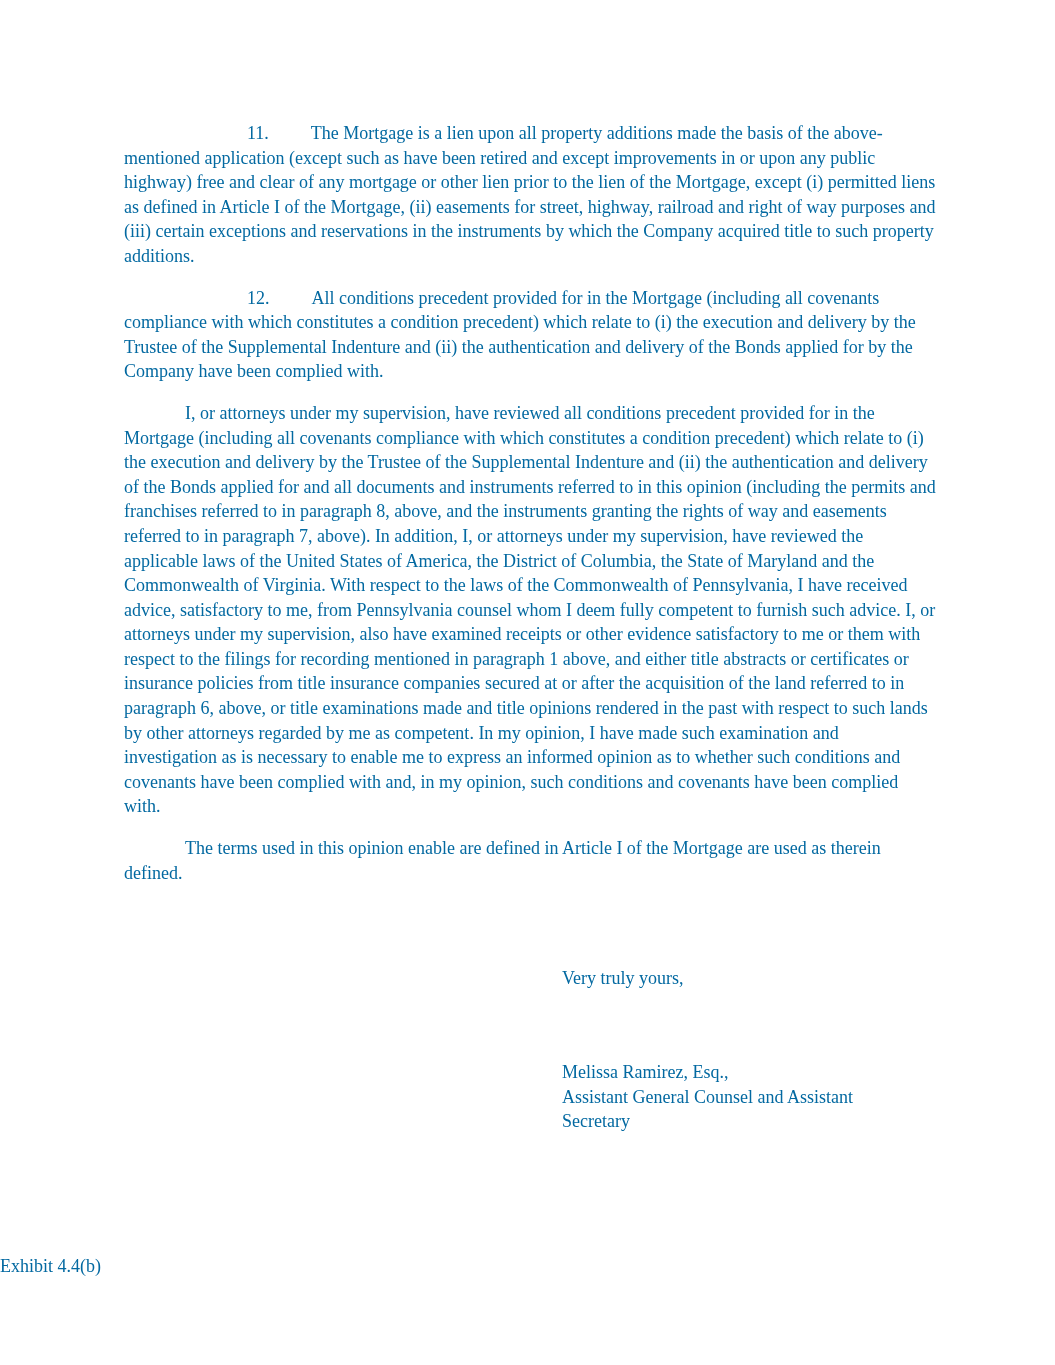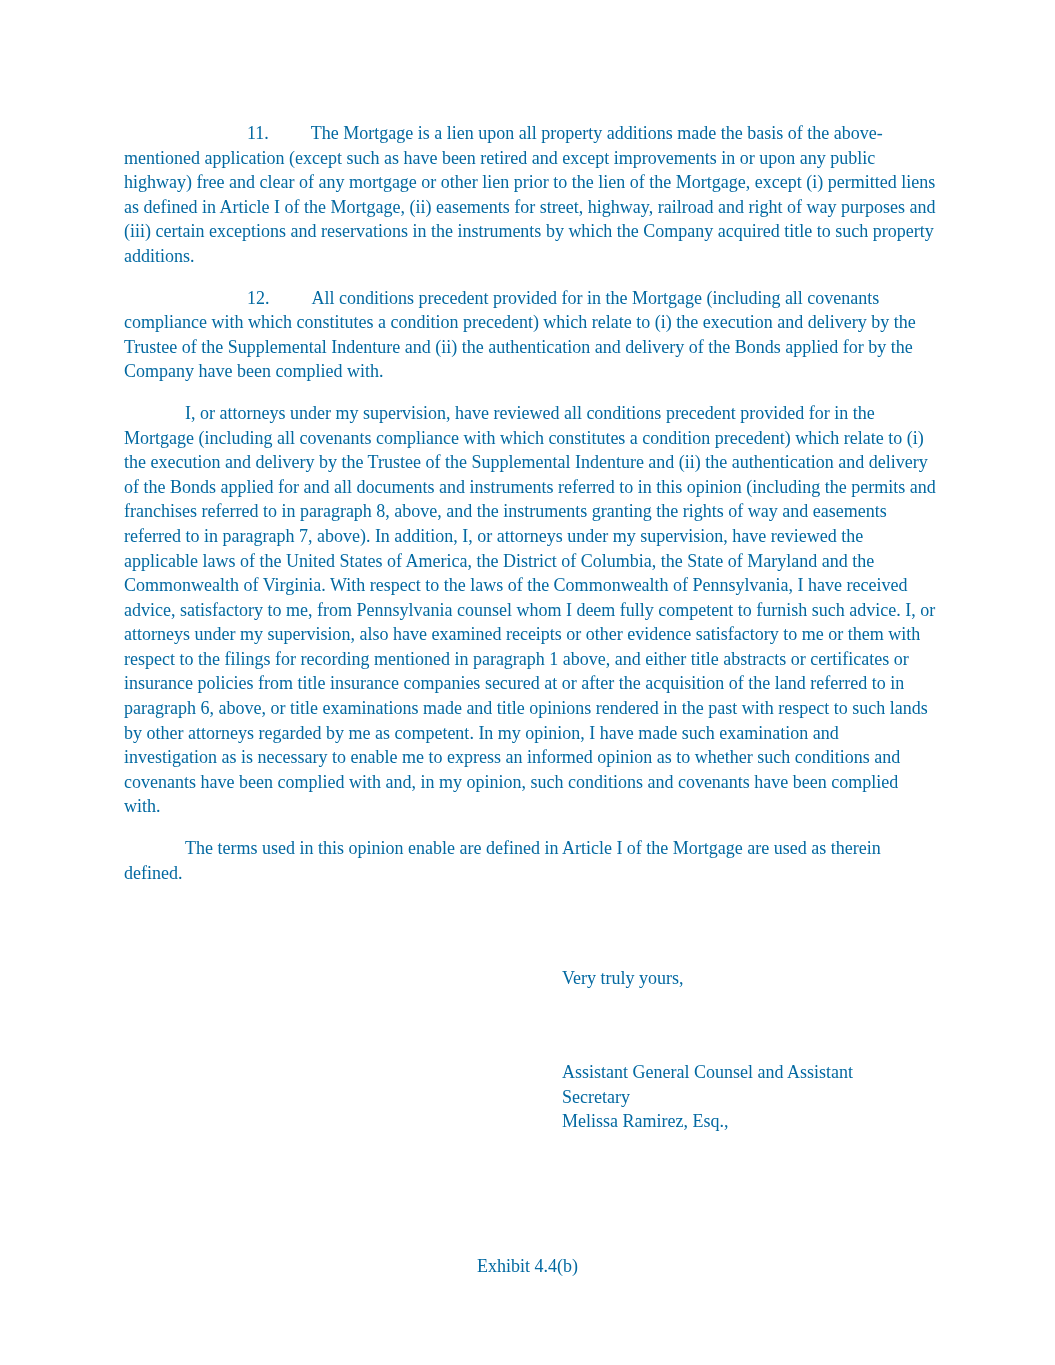--- a/index.html
+++ b/index.html
@@ -47,21 +47,21 @@
     position: absolute;
     left: 562px;
     top: 1060px;
     width: 330px;
   }
   .footer {
     position: absolute;
     left: 0;
     top: 1254px;
     width: 1055px;
-    text-align: center;
+    text-align: left;
   }
 </style>
 </head>
 <body>
 
 <div class="page">
 
   <div class="body-text">
 
     <p class="para numbered"><span class="pnum">11.</span><span>The Mortgage is a lien upon all property additions made the basis of the above-mentioned application (except such as have been retired and except improvements in or upon any public highway) free and clear of any mortgage or other lien prior to the lien of the Mortgage, except (i) permitted liens as defined in Article I of the Mortgage, (ii) easements for street, highway, railroad and right of way purposes and (iii) certain exceptions and reservations in the instruments by which the Company acquired title to such property additions.</span></p>
@@ -70,21 +70,21 @@
 
     <p class="para indented">I, or attorneys under my supervision, have reviewed all conditions precedent provided for in the Mortgage (including all covenants compliance with which constitutes a condition precedent) which relate to (i) the execution and delivery by the Trustee of the Supplemental Indenture and (ii) the authentication and delivery of the Bonds applied for and all documents and instruments referred to in this opinion (including the permits and franchises referred to in paragraph 8, above, and the instruments granting the rights of way and easements referred to in paragraph 7, above). In addition, I, or attorneys under my supervision, have reviewed the applicable laws of the United States of America, the District of Columbia, the State of Maryland and the Commonwealth of Virginia. With respect to the laws of the Commonwealth of Pennsylvania, I have received advice, satisfactory to me, from Pennsylvania counsel whom I deem fully competent to furnish such advice. I, or attorneys under my supervision, also have examined receipts or other evidence satisfactory to me or them with respect to the filings for recording mentioned in paragraph 1 above, and either title abstracts or certificates or insurance policies from title insurance companies secured at or after the acquisition of the land referred to in paragraph 6, above, or title examinations made and title opinions rendered in the past with respect to such lands by other attorneys regarded by me as competent. In my opinion, I have made such examination and investigation as is necessary to enable me to express an informed opinion as to whether such conditions and covenants have been complied with and, in my opinion, such conditions and covenants have been complied with.</p>
 
     <p class="para indented">The terms used in this opinion enable are defined in Article I of the Mortgage are used as therein defined.</p>
 
   </div>
 
   <div class="valediction">Very truly yours,</div>
 
   <div class="signature">
+    <div>Melissa Ramirez, Esq.,</div>
     <div>Assistant General Counsel and Assistant Secretary</div>
-    <div>Melissa Ramirez, Esq.,</div>
   </div>
 
   <div class="footer">
     <div>Exhibit 4.4(b)</div>
   </div>
 
 </div>
 
 </body></html>

